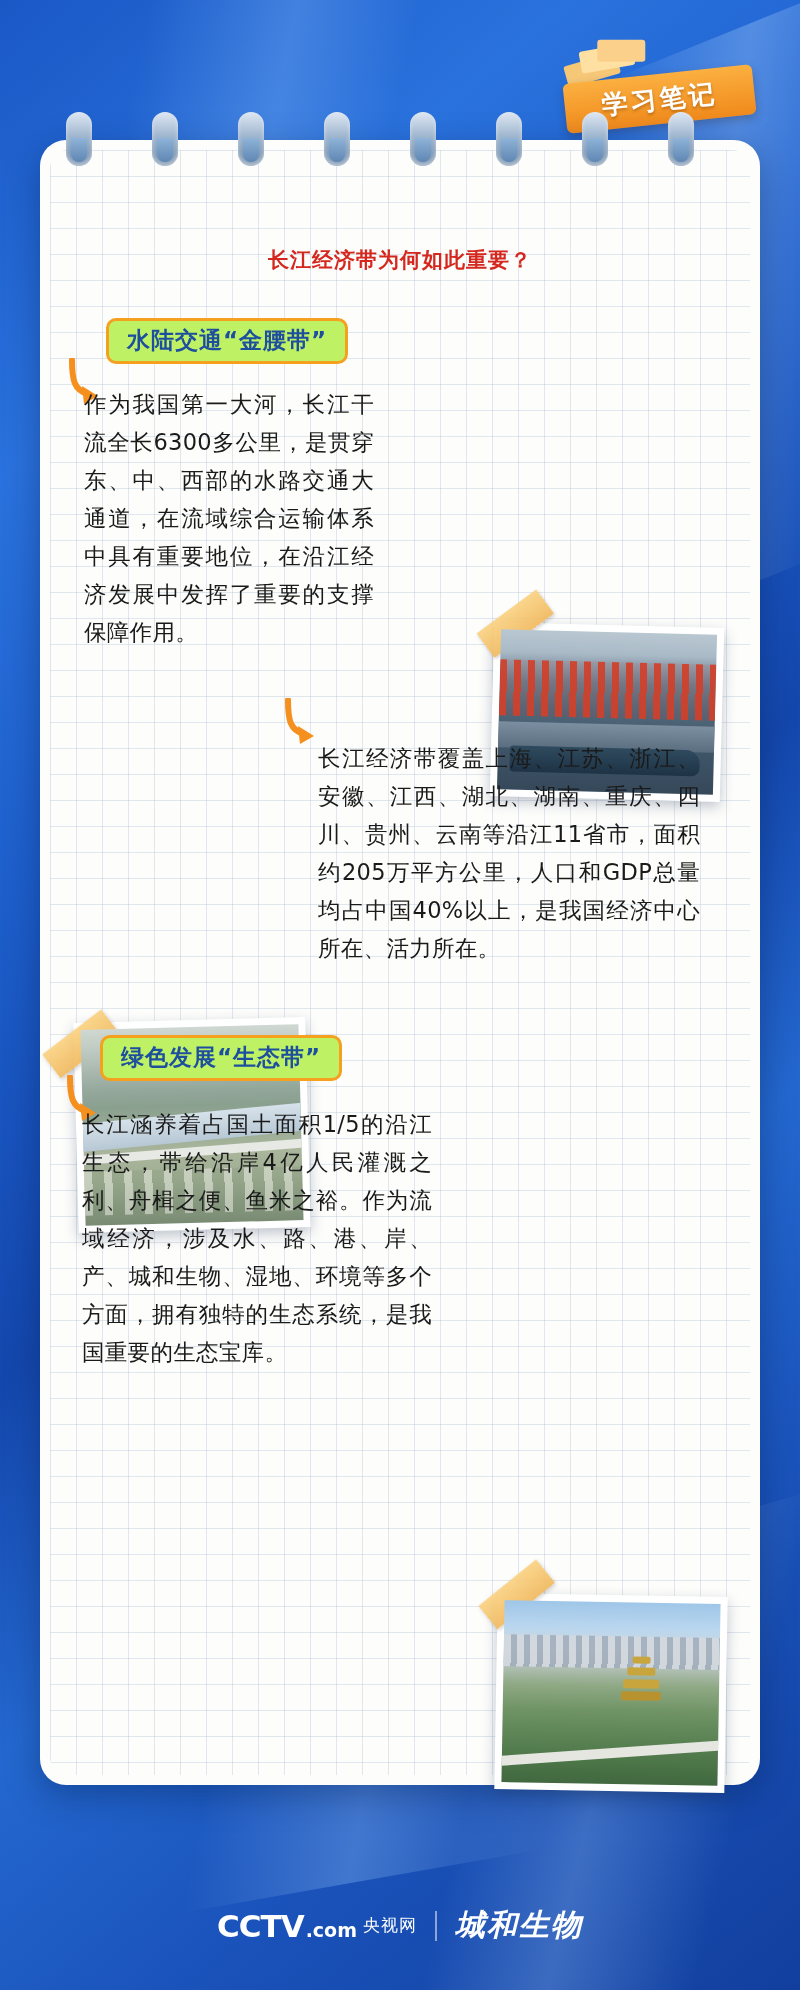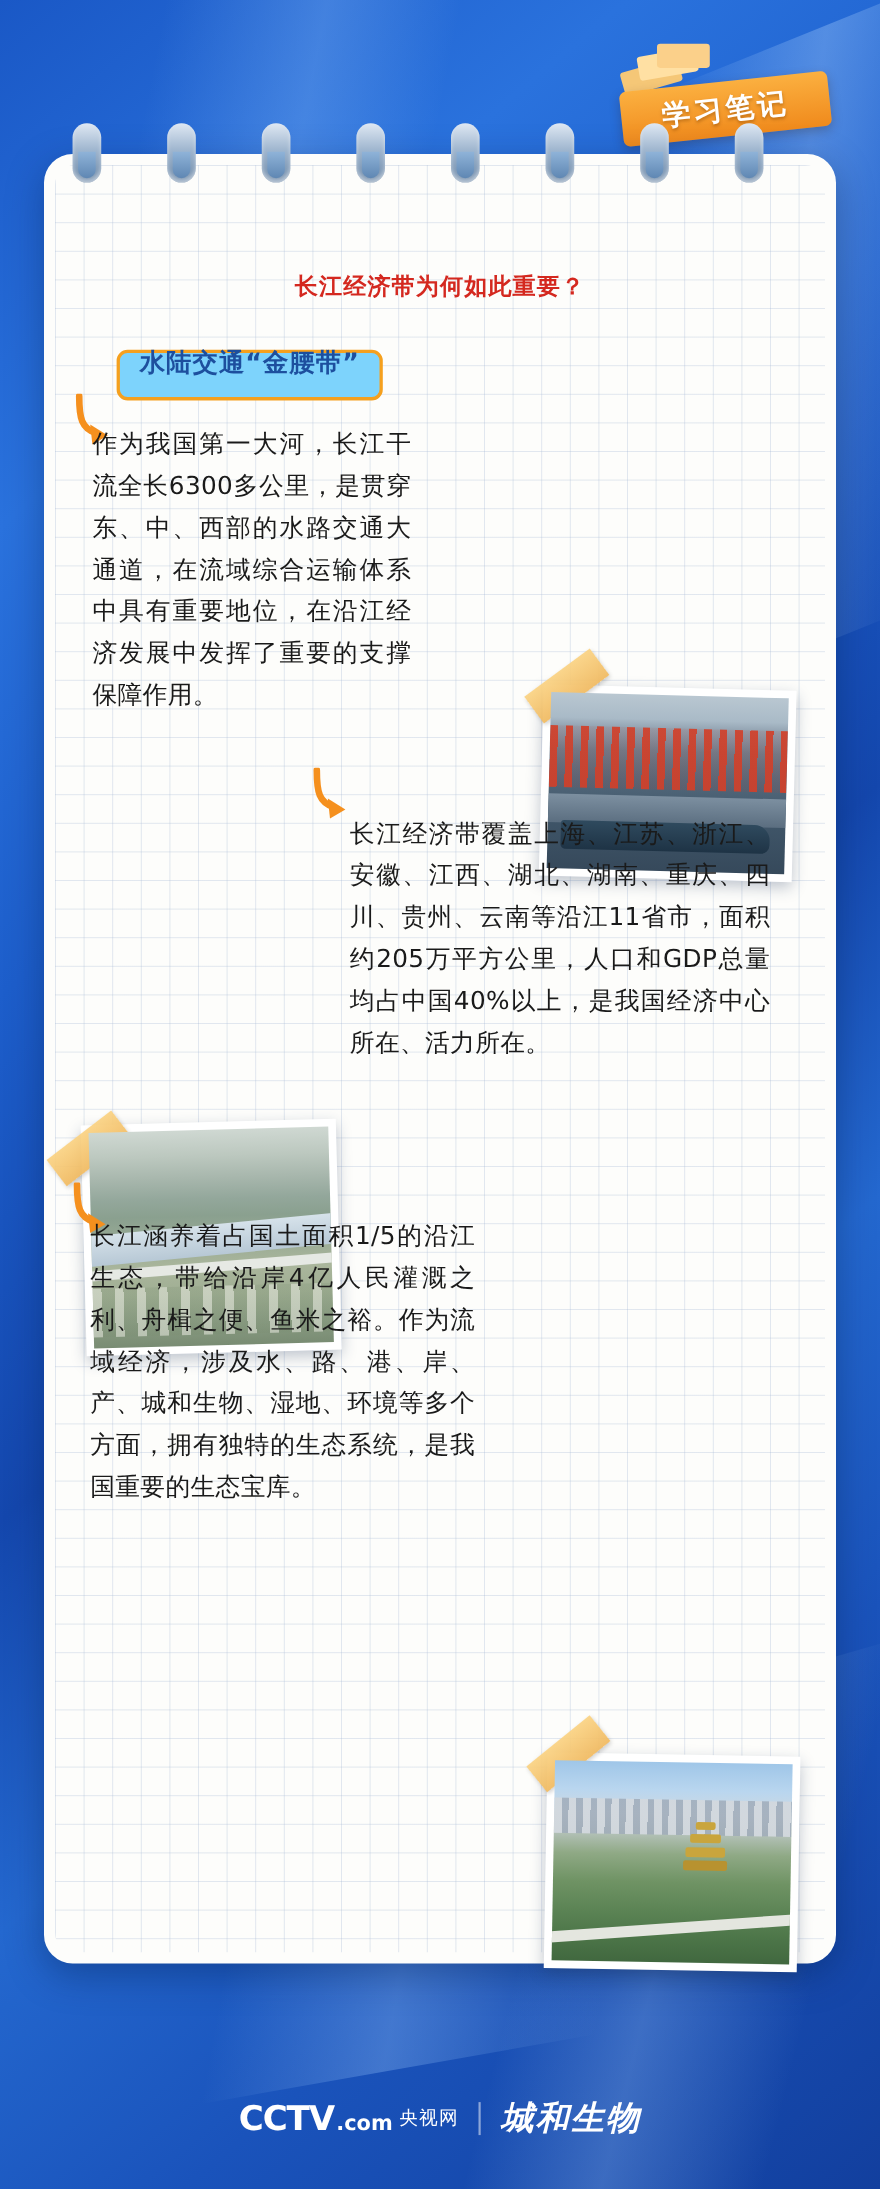--- a/index.html
+++ b/index.html
@@ -170,24 +170,24 @@
     font-family: "DejaVu Sans", sans-serif;
     margin-top: 11px;
   }
 
   
   .pill {
     position: absolute;
     height: 46px;
     border: 3px solid #f5a01e;
     border-radius: 10px;
-    background: #7dd3fc;
+    background: #bef264;
     display: flex;
-    align-items: flex-end;
-    padding: 16px 18px;
+    align-items: flex-start;
+    padding: 4px 18px;
     box-sizing: border-box;
   }
   .pill-text {
     font-size: 23px;
     font-weight: bold;
     color: #1d4f9e;
     letter-spacing: 1px;
     font-family: "DejaVu Sans", sans-serif;
     white-space: nowrap;
   }
@@ -451,20 +451,23 @@
 
       <div class="photo ph2">
         <div class="tape" style="left: -30px; top: 6px; transform: rotate(-36deg);"></div>
         <div class="photo-inner">
           <div class="river"></div>
           <div class="road"></div>
           <div class="blocks"></div>
         </div>
       </div>
 
+      <div class="pill" style="left: 60px; top: 895px;">
+        <span class="pill-text">绿色发展“生态带”</span>
+      </div>
       <div class="arrow" style="left: 22px; top: 935px;">
         <svg width="44" height="52" viewBox="0 0 44 52">
           <path d="M8 2 C8 22, 10 32, 24 36" stroke="#f5901e" stroke-width="6" fill="none" stroke-linecap="round"></path>
           <path d="M34 38 L18 28 L20 46 Z" fill="#f5901e"></path>
         </svg>
       </div>
 
       <div class="para" style="left: 42px; top: 965px; width: 350px;">长江涵养着占国土面积1/5的沿江生态，带给沿岸4亿人民灌溉之利、舟楫之便、鱼米之裕。作为流域经济，涉及水、路、港、岸、产、城和生物、湿地、环境等多个方面，拥有独特的生态系统，是我国重要的生态宝库。</div>
 
       <div class="photo ph3">

